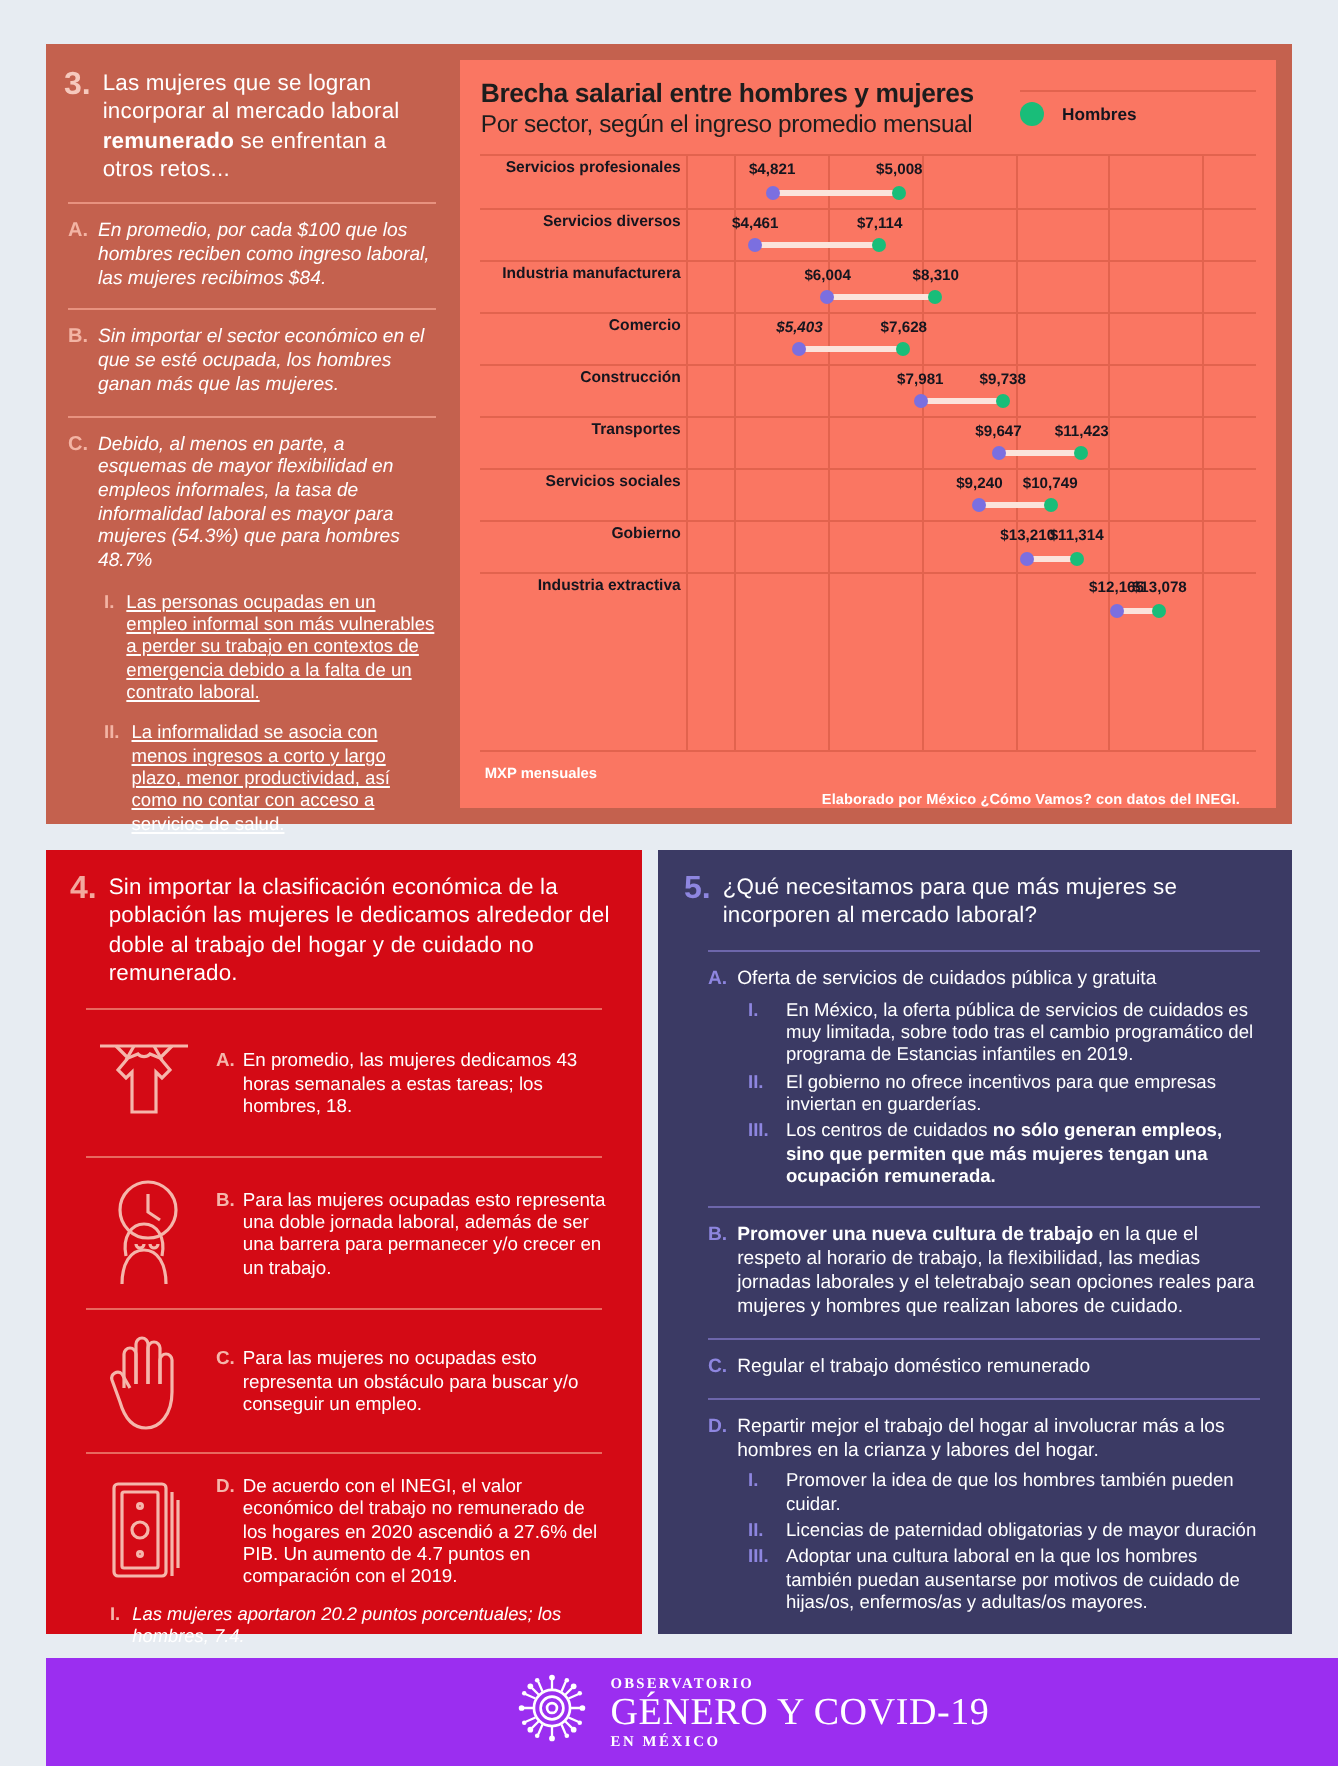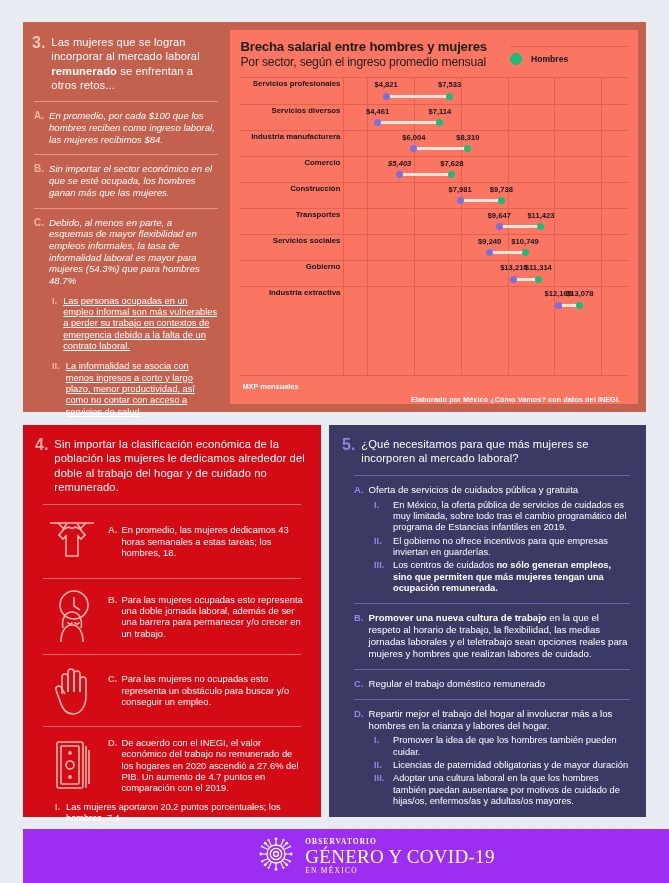--- a/index.html
+++ b/index.html
@@ -39,21 +39,21 @@
   .rule { height: 1px; background: #e8927f; margin: 9px 2px 8px 2px; }
 
   .lvl-a { display: flex; gap: 5px; padding: 0 2px; }
   .lvl-a .mk { color: #f3b4a4; font-size: 10px; font-weight: bold; flex: none; line-height: 1.22; }
   .lvl-a .tx { font-size: 9.6px; line-height: 1.22; color: #ffffff; font-stretch: condensed; font-style: italic; }
   .lvl-i { display: flex; gap: 6px; padding: 0 2px 0 20px; margin-top: 9px; }
   .lvl-i .mk { color: #f3b4a4; font-size: 9.3px; font-weight: bold; flex: none; line-height: 1.22; }
   .lvl-i .tx { font-size: 9.3px; line-height: 1.22; color: #ffffff; text-decoration: underline; }
 
   
-  .ch-head { display: flex; justify-content: space-between; align-items: flex-end; }
+  .ch-head { display: flex; justify-content: space-between; align-items: center; }
   .ch-titles { color: #1d1d1d; }
   .ch-t1 { font-size: 13.2px; font-weight: bold; letter-spacing: -.2px; line-height: 1.12; }
   .ch-t2 { font-size: 12.2px; letter-spacing: -.2px; line-height: 1.2; }
   .legend { width: 118px; padding-top: 2px; }
   .lg-row { display: flex; align-items: center; gap: 9px; height: 21px; }
   .lg-dot { width: 12px; height: 12px; border-radius: 50%; flex: none; }
   .lg-lab { font-size: 8.6px; font-weight: bold; color: #15151e; }
   .lg-sep { height: 1px; background: #e2634e; margin: 1px 0; }
 
   .plot { position: relative; flex: 1; margin-top: 8px; }
@@ -103,21 +103,21 @@
   }
   .sec4 .numhead .num { color: #f3a99e; }
   .s4rule { height: 1px; background: #e8695f; margin: 10px 8px 9px 8px; }
   .s4item { display: flex; align-items: center; gap: 5px; padding: 0 6px; }
   .s4icon { width: 62px; flex: none; display: flex; justify-content: center; }
   .s4body { flex: 1; display: flex; gap: 4px; }
   .s4body .mk { color: #f5b6ab; font-size: 9.4px; font-weight: bold; flex: none; line-height: 1.2; }
   .s4body .tx { font-size: 9.4px; line-height: 1.2; color: #ffffff; }
   .s4sub { display: flex; gap: 6px; margin-top: 8px; padding-left: 20px; }
   .s4sub .mk { color: #f5b6ab; font-size: 9.2px; font-weight: bold; flex: none; }
-  .s4sub .tx { font-size: 9.2px; line-height: 1.2; color: #ffffff; }
+  .s4sub .tx { font-size: 9.2px; line-height: 1.2; color: #ffffff; font-style: italic; }
 
   
   .sec5 {
     position: absolute; left: 329px; top: 425px;
     width: 317px; height: 392px;
     background: #3b3a64; padding: 12px 14px 10px 13px;
   }
   .sec5 .numhead .num { color: #8e86e0; }
   .s5rule { height: 1px; background: #6d66ab; margin: 9px 2px 8px 12px; }
   .s5a { display: flex; gap: 5px; padding-left: 12px; }
@@ -134,21 +134,21 @@
   .footer {
     position: absolute; left: 23px; top: 829px;
     width: 646px; height: 54px;
     background: #9b2ef0;
     display: flex; align-items: center; justify-content: center;
   }
   .logo-wrap { display: flex; align-items: center; gap: 10px; margin-left: 60px; }
   .logo-txt { color: #ffffff; line-height: 1; }
   .lt1 { font-size: 7.4px; letter-spacing: 1.1px; font-family: "Liberation Serif", serif; font-weight: bold; }
   .lt2 { font-size: 19px; letter-spacing: .3px; font-family: "Liberation Serif", serif; margin: 1px 0; }
-  .lt3 { font-size: 7.4px; letter-spacing: 1.3px; font-family: "Liberation Serif", serif; font-weight: normal; }
+  .lt3 { font-size: 7.4px; letter-spacing: 1.3px; font-family: "Liberation Serif", serif; font-weight: bold; }
 </style>
 </head>
 <body>
 
 <div class="page">
 
   <div class="sec3">
 
     <div class="sec3-left">
       <div class="numhead">
@@ -214,21 +214,21 @@
             <div class="gcol" style="left: 360.931px;"></div>
           </div>
         <div class="rows" id="rows">
             <div class="row">
               <div class="hline" style="top: 0px;"></div>
               <div class="row-lab">Servicios profesionales</div>
               <div class="conn" style="left: 145.699px; width: 63.5917px;"></div>
               <div class="pt w" style="left: 142.199px;"></div>
               <div class="vlab" style="left: 145.699px;">$4,821</div>
               <div class="pt m" style="left: 205.791px;"></div>
-              <div class="vlab" style="left: 209.291px;">$7,533</div>
+              <div class="vlab" style="left: 209.291px;">$5,008</div>
             </div>
             <div class="row">
               <div class="hline" style="top: 0px;"></div>
               <div class="row-lab">Servicios diversos</div>
               <div class="conn" style="left: 137.258px; width: 62.2083px;"></div>
               <div class="pt w" style="left: 133.758px;"></div>
               <div class="vlab" style="left: 137.258px;">$4,461</div>
               <div class="pt m" style="left: 195.966px;"></div>
               <div class="vlab" style="left: 199.466px;">$7,114</div>
             </div>

